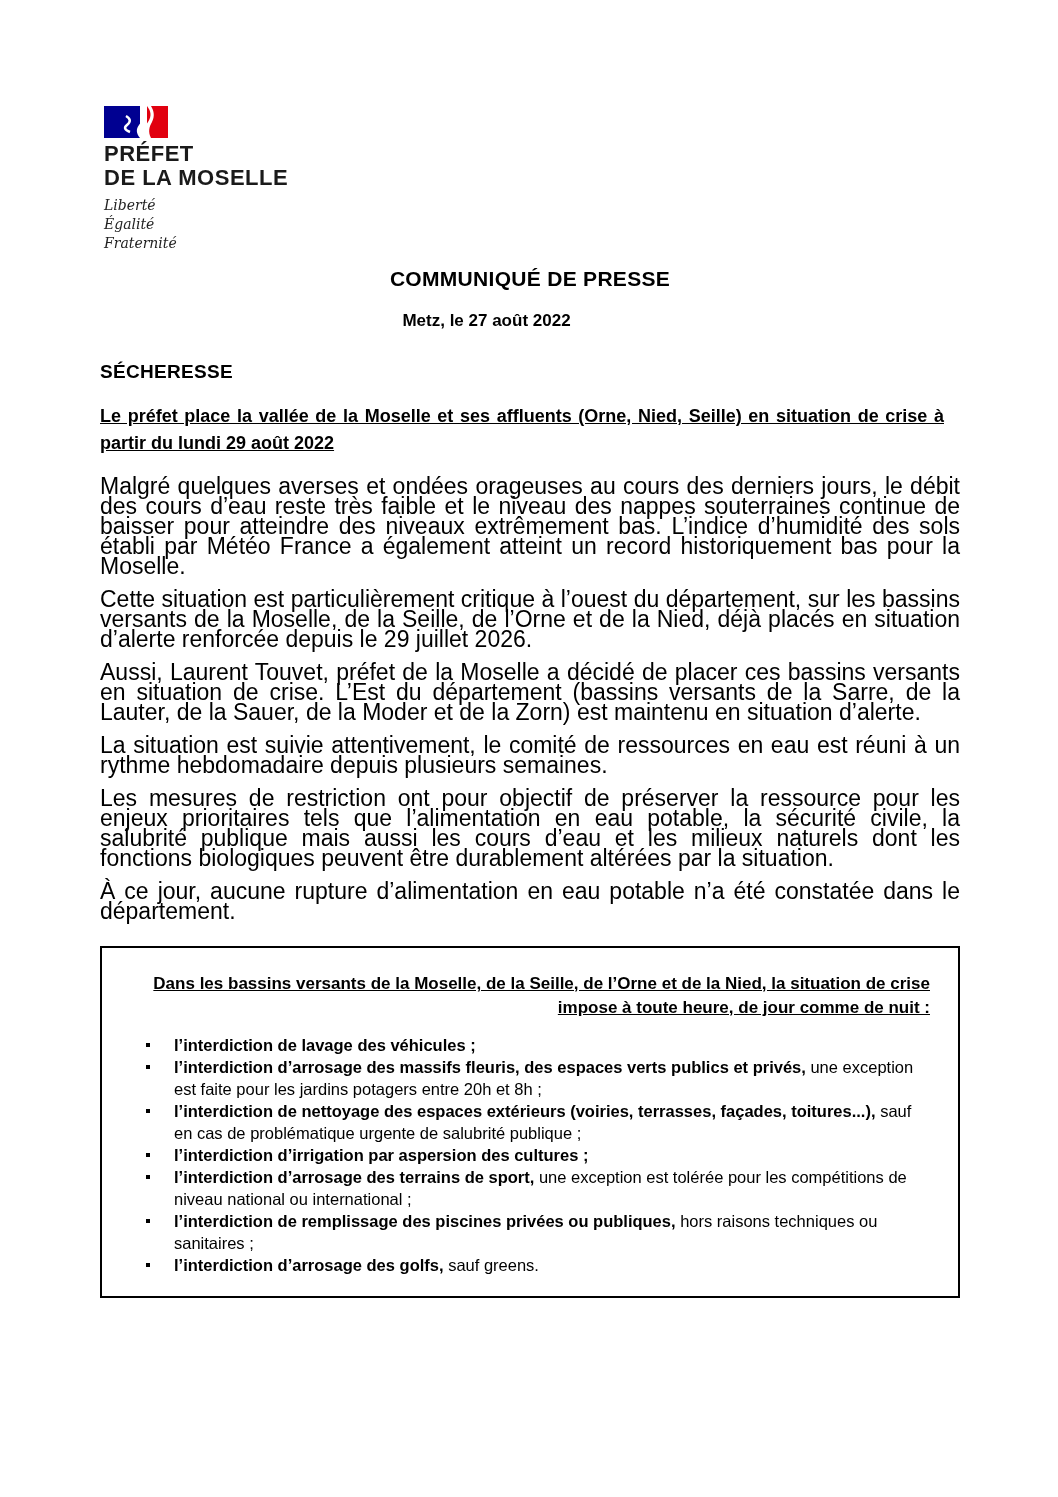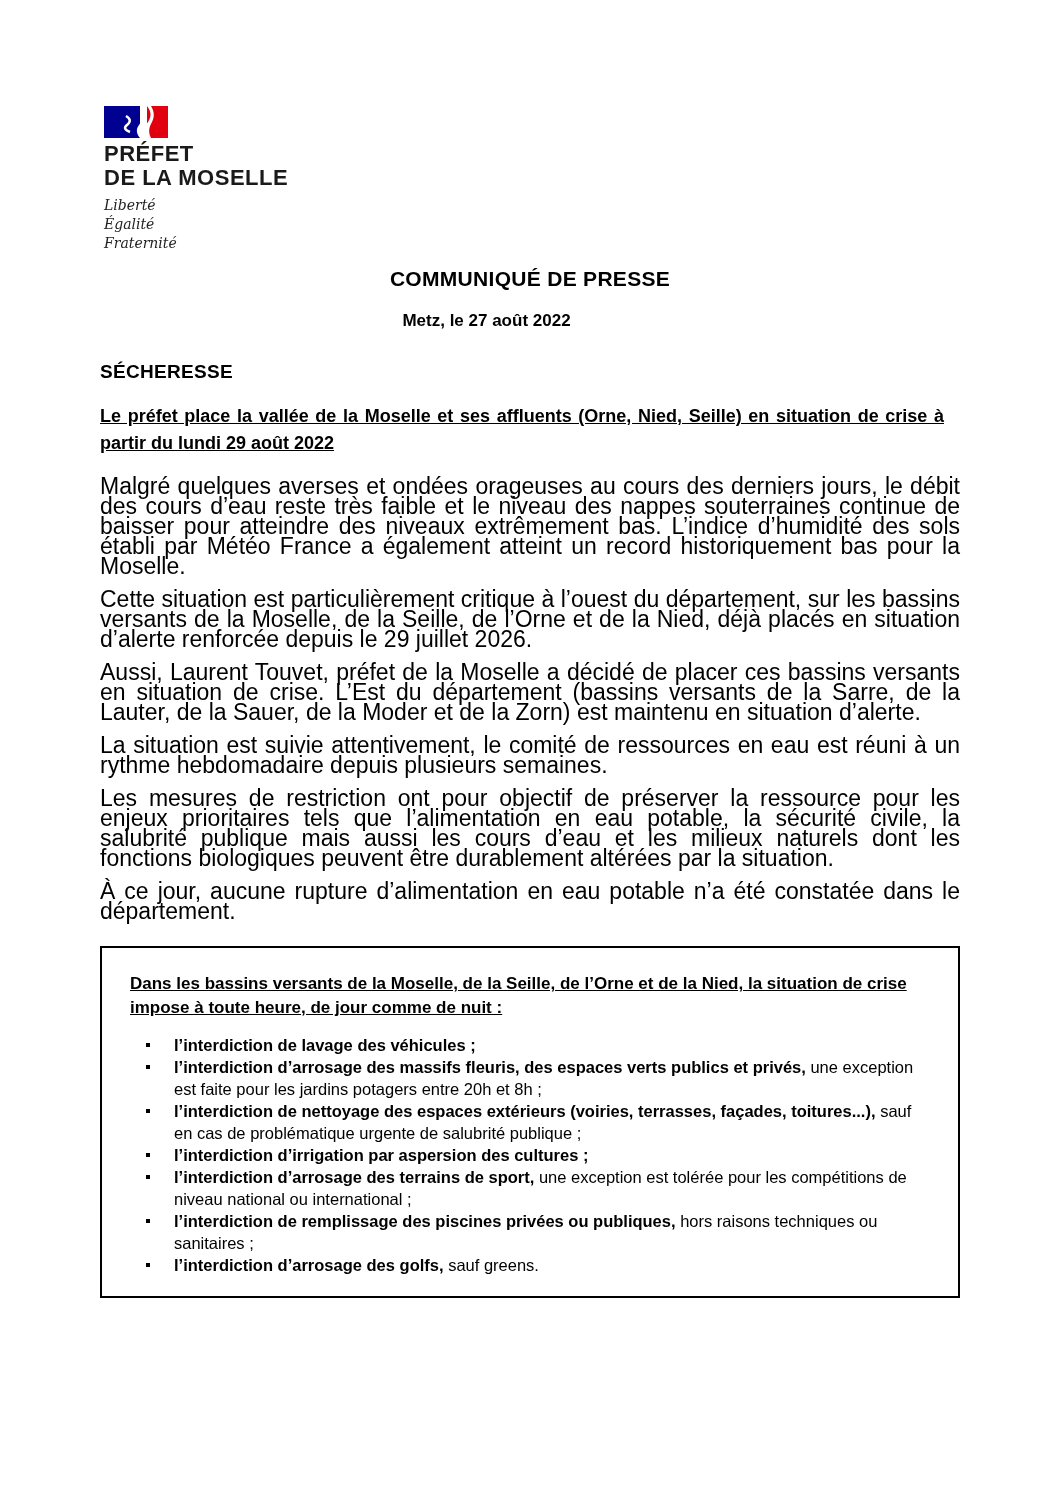--- a/index.html
+++ b/index.html
@@ -77,21 +77,21 @@
   .bodytext p.tight + p.tight2 { margin-top: 0; }
 
   
   .box {
     margin-top: 25px;
     border: 2px solid #000;
     box-sizing: border-box;
     padding: 24px 28px 20px 28px;
   }
   .box-heading {
-    text-align: left;
+    text-align: right;
     font-size: 17px;
     font-weight: 700;
     line-height: 24px;
   }
   .box-heading .u { text-decoration: underline; }
   .box ul {
     list-style: none;
     margin: 14px 0 0 0;
     padding: 0;
   }

